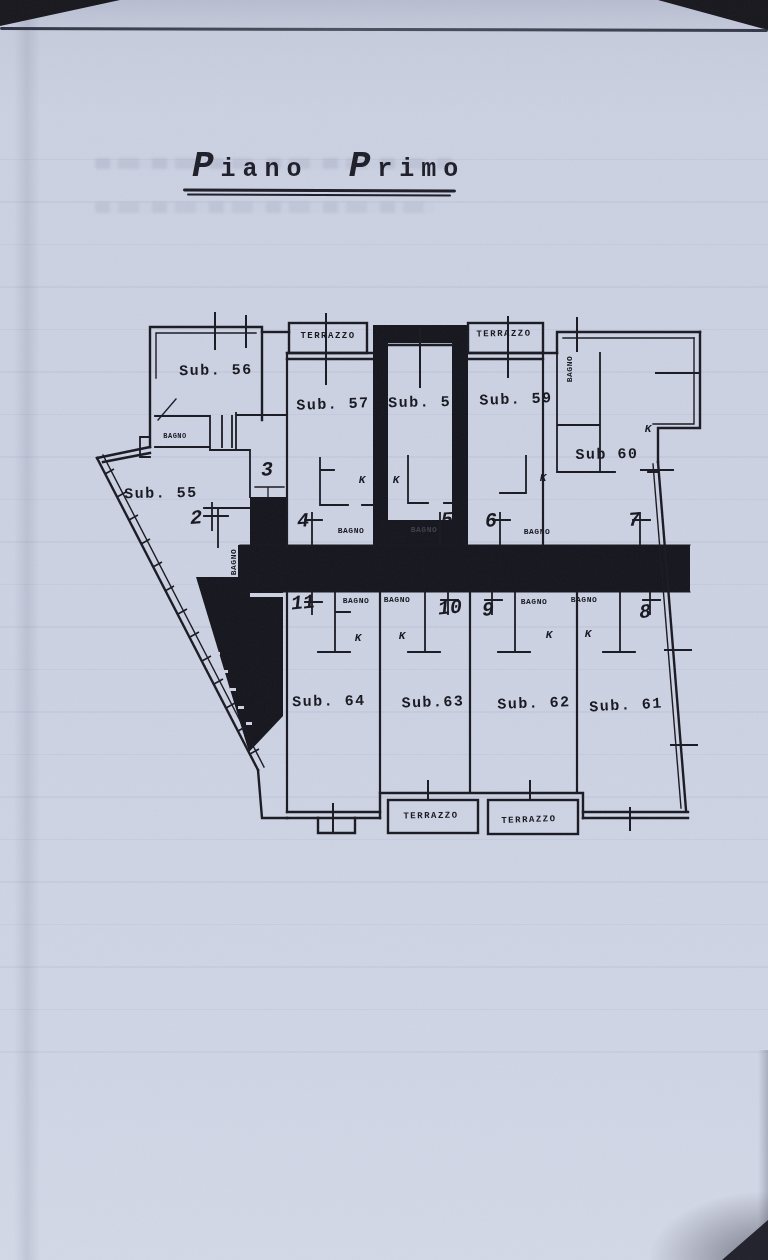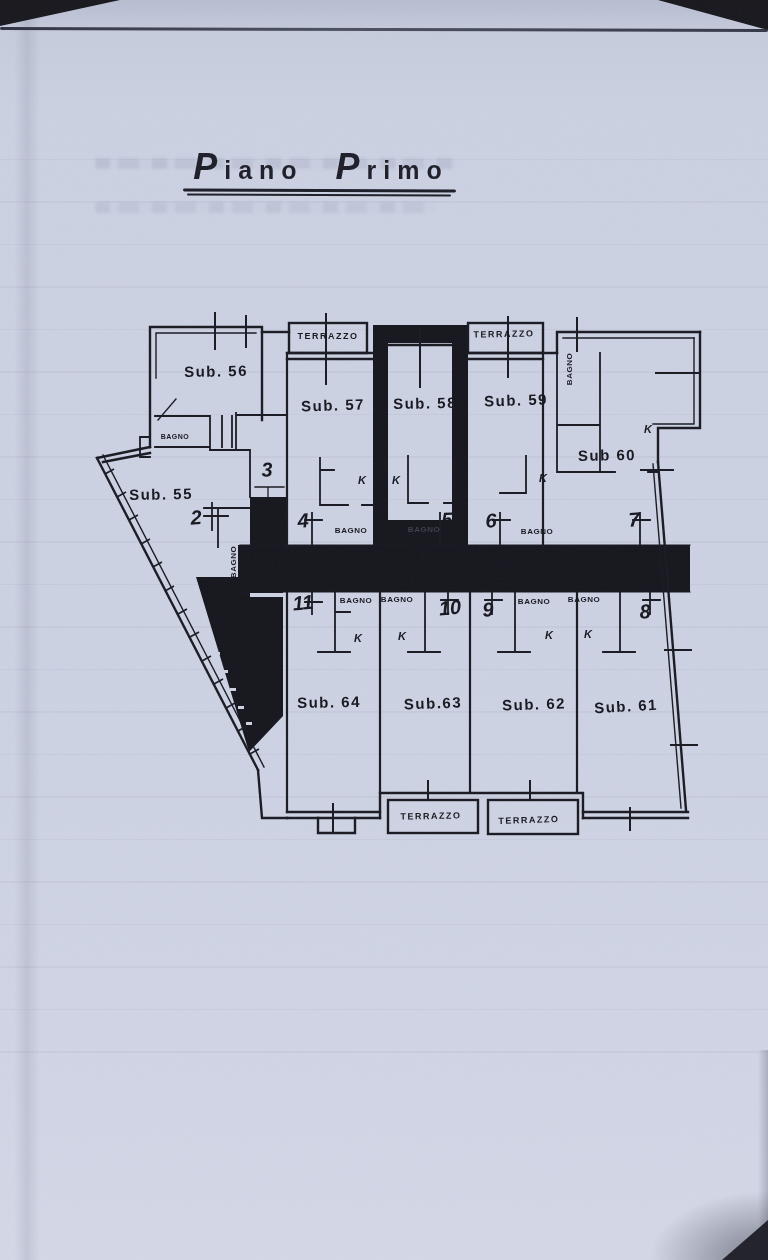--- a/index.html
+++ b/index.html
@@ -1,17 +1,17 @@
 <!DOCTYPE html>
 <html><head>
 <meta charset="utf-8">
 <style>
   html,body{margin:0;padding:0;background:#15151a;}
   .stage{position:relative;width:768px;height:1260px;overflow:hidden;
-         font-family:Liberation Sans, sans-serif;}
+         font-family:Liberation Mono, monospace;}
   
   .paper{position:absolute;inset:0;
     background:linear-gradient(180deg,#b7bdd0 0px,#c6ccdd 34px,#cbd1e2 110px,#ccd2e3 55%,#d0d5e5 85%,#d3d8e7 100%);}
   .corner{position:absolute;background:#17171d;}
   .corner.tl{left:0;top:0;width:120px;height:26px;clip-path:polygon(0 0,100% 0,0 100%);}
   .corner.tr{right:0;top:0;width:110px;height:30px;clip-path:polygon(0 0,100% 0,100% 100%);}
   .corner.br{right:0;bottom:0;width:46px;height:40px;clip-path:polygon(100% 0,100% 100%,0 100%);background:#20202a;}
   .br-soft{position:absolute;right:0;bottom:0;width:120px;height:70px;
     background:radial-gradient(ellipse at 100% 100%,rgba(40,40,55,.55),rgba(40,40,55,0) 70%);}
   .toprule{position:absolute;left:0;top:28px;width:768px;height:3px;border-radius:2px;

